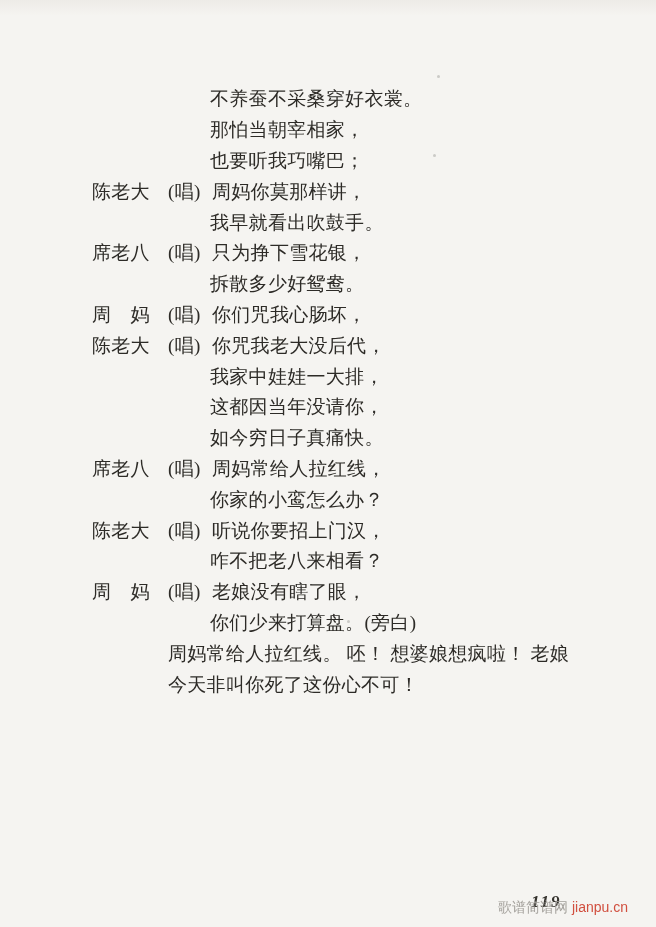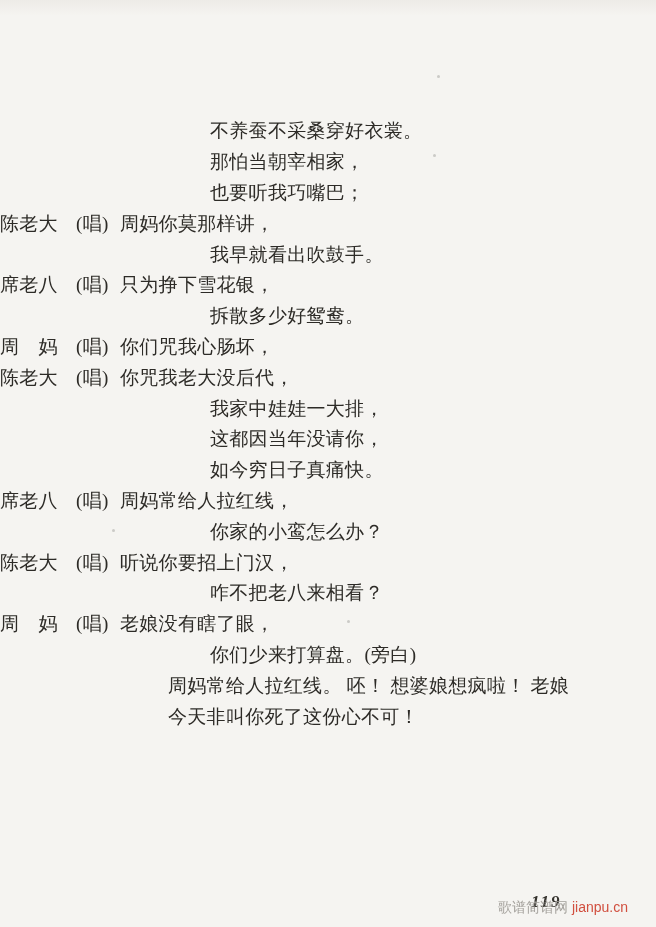--- a/index.html
+++ b/index.html
@@ -12,34 +12,34 @@
   .page {
     position: relative;
     width: 656px; height: 927px;
     background-color: #f5f4f1;
     background-image:
       linear-gradient(180deg, #edebe7 0px, #f5f4f1 16px),
       repeating-linear-gradient(0deg, rgba(0,0,0,0.012) 0 1px, transparent 1px 3px);
     color: #2d2b27;
   }
   .content {
-    padding-top: 116px;
+    padding-top: 84px;
     font-size: 19px;
   }
   .line {
     height: 30.8px;
     display: flex;
     align-items: center;
     white-space: pre;
     letter-spacing: 0.3px;
   }
   .verse .text  { margin-left: 210px; }
   .cont  .text  { margin-left: 210px; }
   .aside .text  { margin-left: 168px; }
-  .dialog .speaker { width: 76px; flex: none; }
+  .dialog .speaker { margin-left: 92px; width: 76px; flex: none; }
   .dialog .tag     { width: 44px; flex: none; }
   .page-number {
     position: absolute;
     left: 531px; top: 892px;
     font-size: 17px;
     font-style: italic;
     font-weight: bold;
     letter-spacing: 2px;
     color: #35332e;
   }

